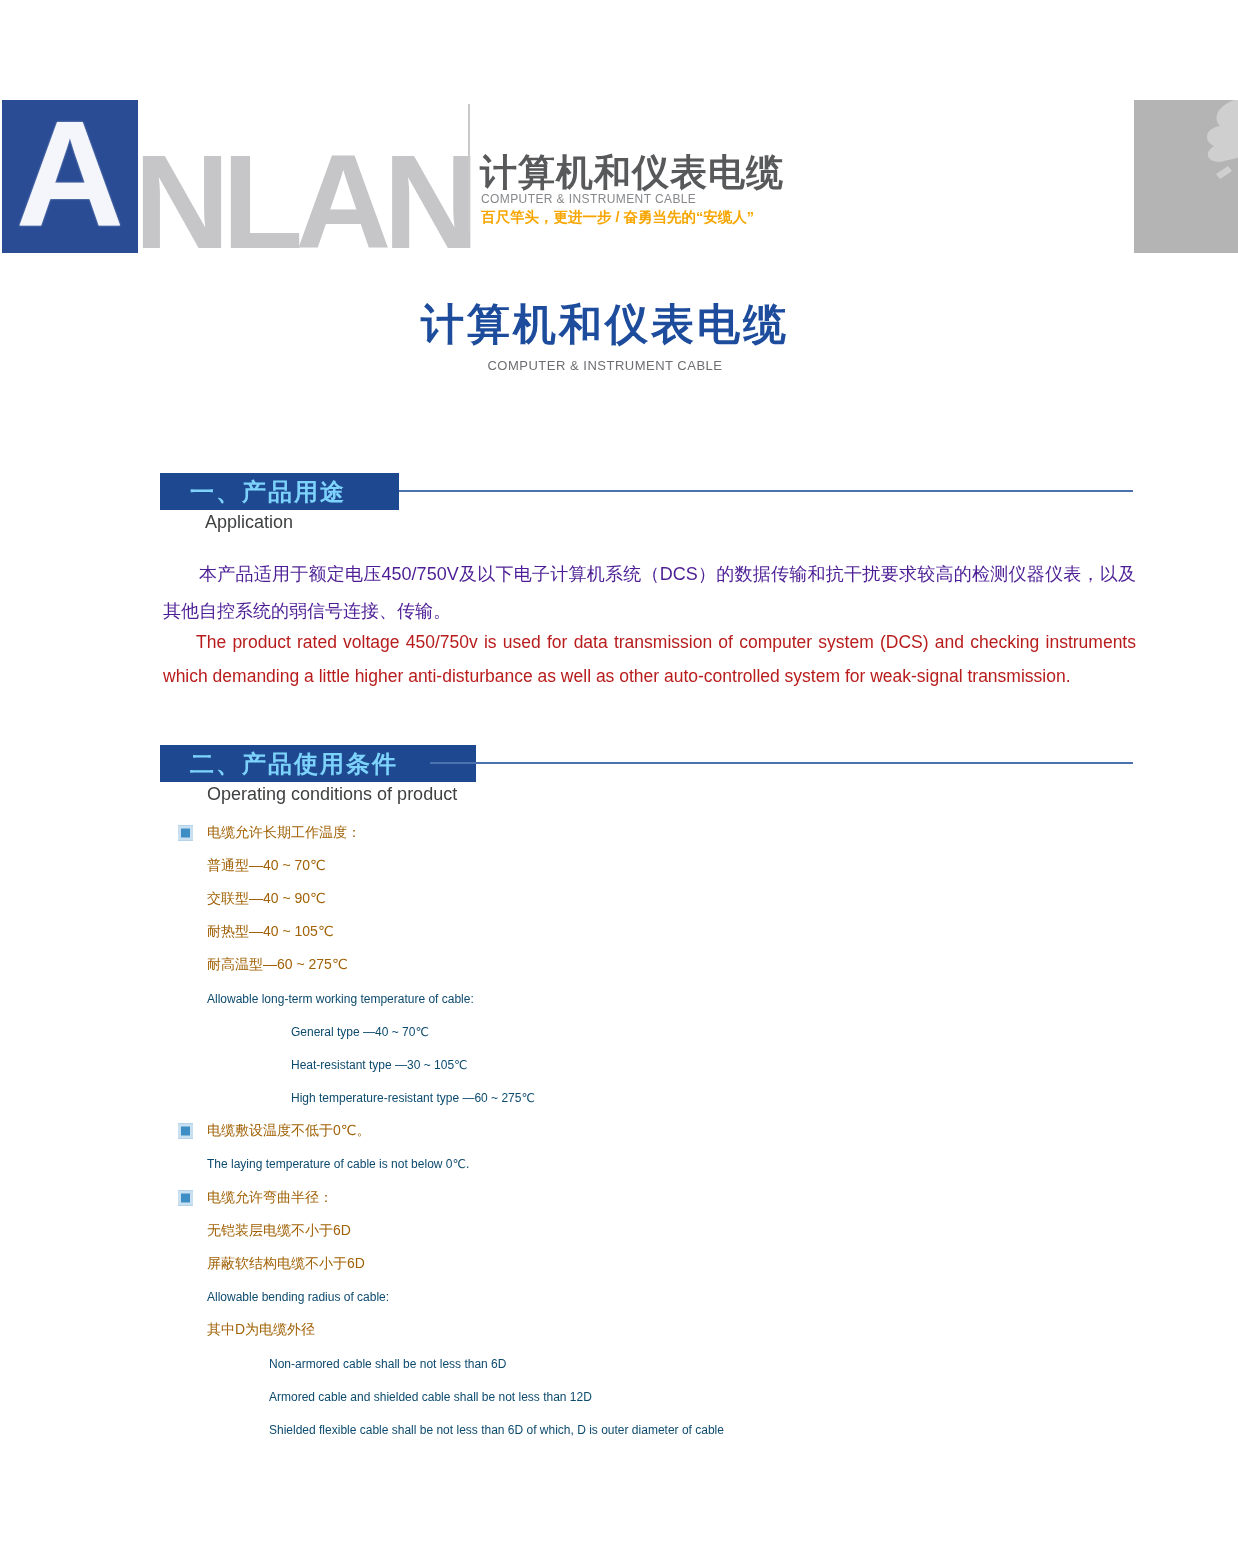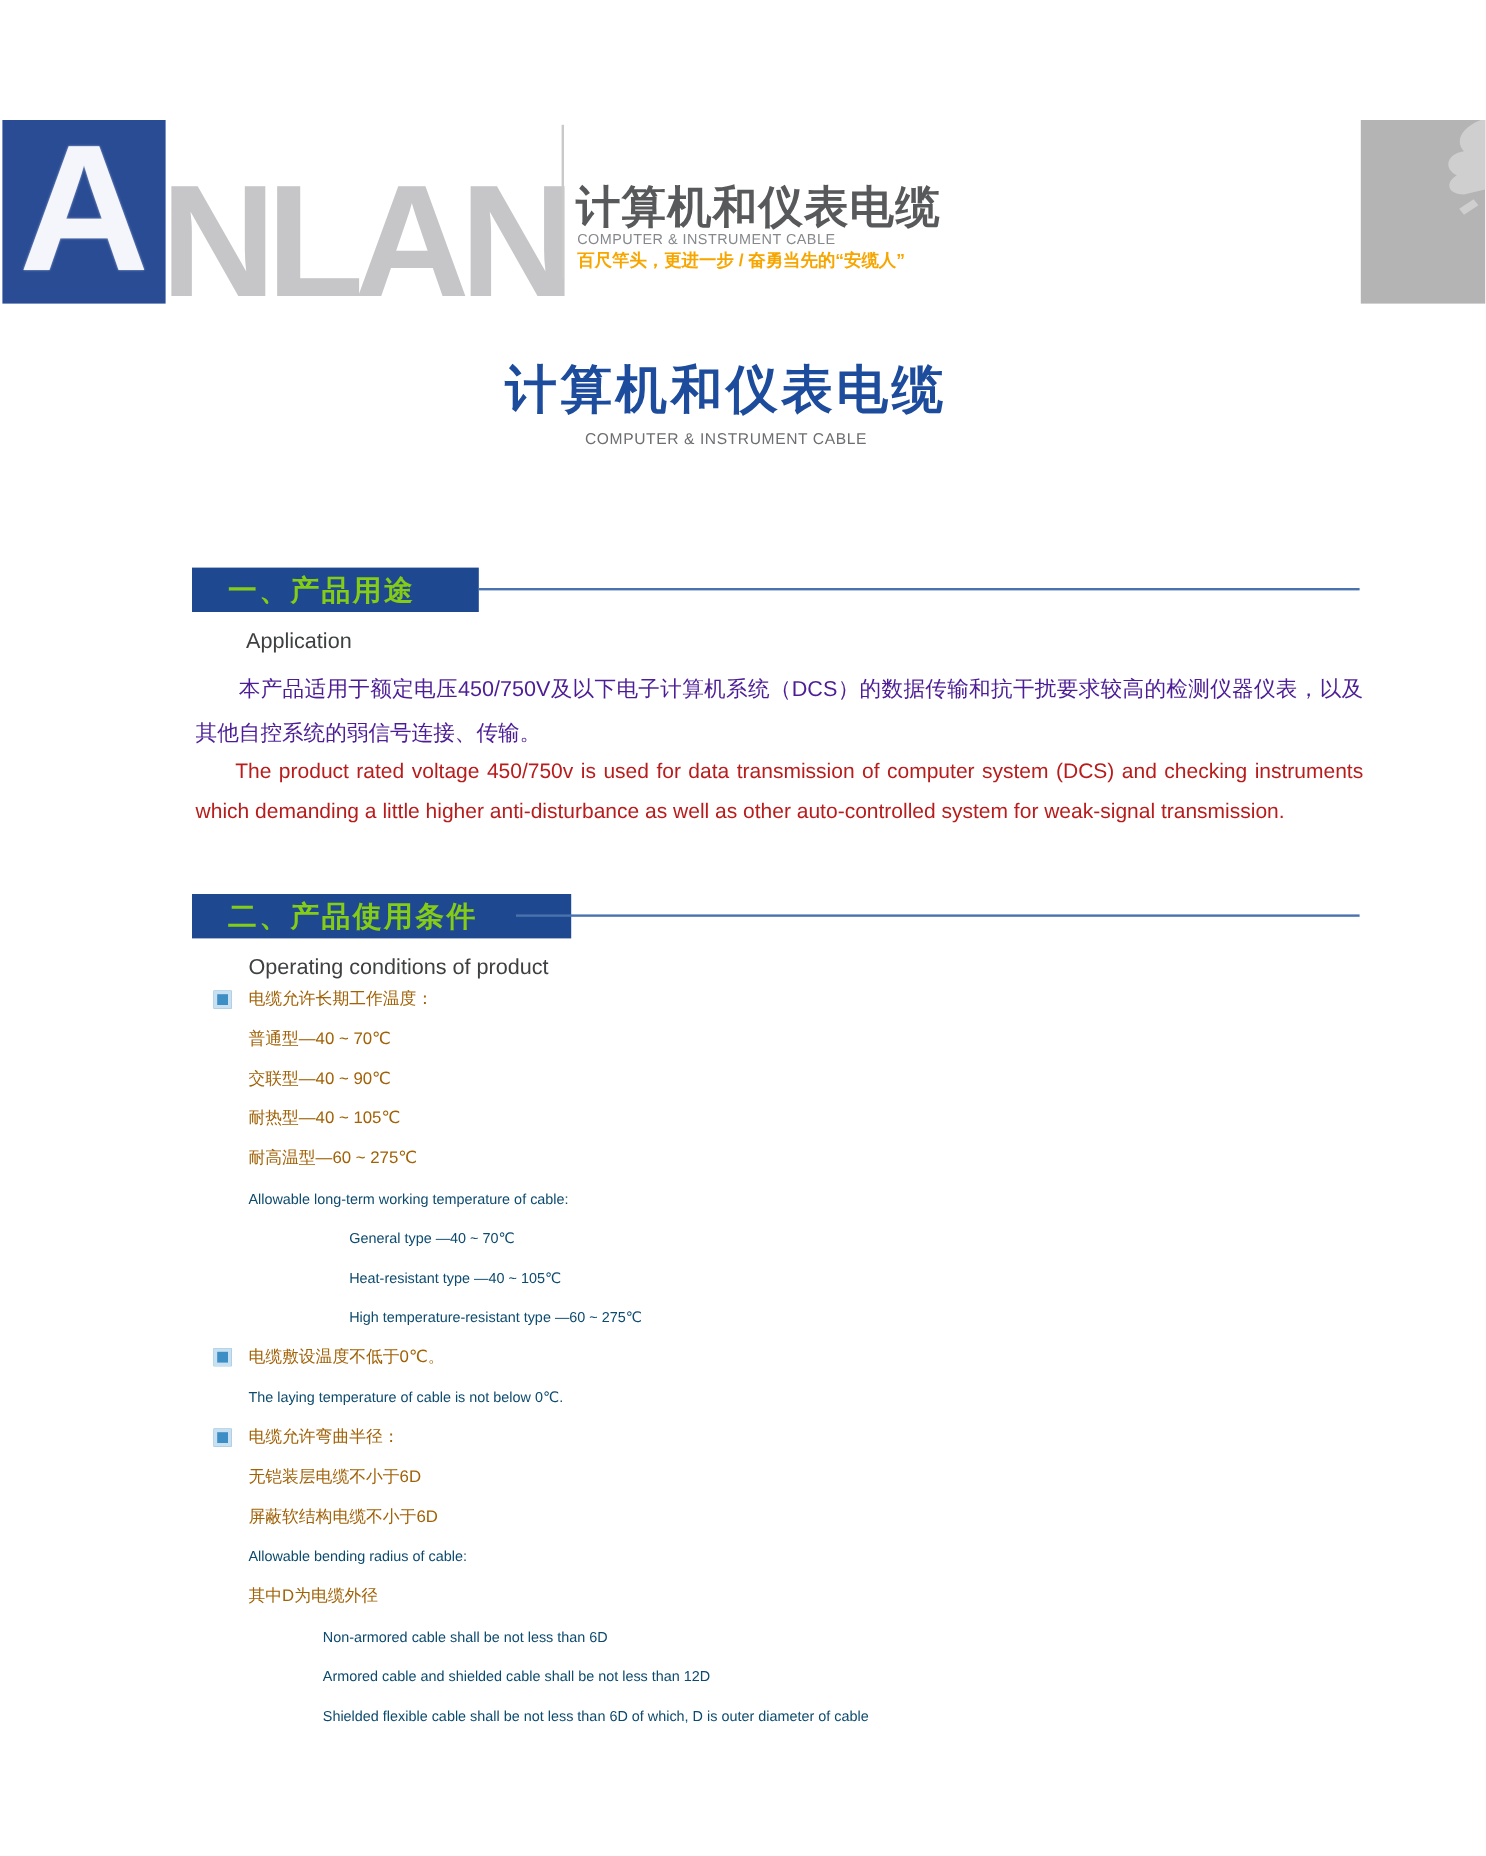--- a/index.html
+++ b/index.html
@@ -62,34 +62,34 @@
     white-space:nowrap;
   }
   .main-subtitle{
     position:absolute;left:0;top:358px;width:1210px;
     text-align:center;font-size:13px;color:#6d6e71;letter-spacing:.5px;
   }
   
   .sec-bar{
     position:absolute;height:37px;
     background:var(--bar-blue,#1e4991);
-    color:#84cc16;font-size:24px;font-weight:bold;
+    color:#7dd3fc;font-size:24px;font-weight:bold;
     display:flex;align-items:center;
     padding-left:30px;box-sizing:border-box;
     letter-spacing:2px;white-space:nowrap;
   }
   #sec1-bar{left:160px;top:473px;width:239px;}
   #sec2-bar{left:160px;top:745px;width:316px;}
   .sec-rule{
     position:absolute;height:2px;background:#4a72ae;
   }
   #sec1-rule{left:399px;top:490px;width:734px;}
   #sec2-rule{left:430px;top:762px;width:703px;}
   .sec-sub{
-    position:absolute;font-size:18px;color:#3f4041;white-space:nowrap;margin-top:12px;
+    position:absolute;font-size:18px;color:#3f4041;white-space:nowrap;
   }
   #sec1-sub{left:205px;top:512px;}
   #sec2-sub{left:207px;top:784px;}
   
   .para-cn{
     position:absolute;left:163px;top:556px;width:973px;
     font-size:18px;line-height:37px;color:#4c1d95;
     text-align:justify;text-indent:2em;
   }
   .para-en{
@@ -169,21 +169,21 @@
       <div class="row cn-sub">
         <span class="txt">耐高温型—60 ~ 275℃</span>
       </div>
       <div class="row en">
         <span class="txt">Allowable long-term working temperature of cable:</span>
       </div>
       <div class="row en-indent">
         <span class="txt">General type —40 ~ 70℃</span>
       </div>
       <div class="row en-indent">
-        <span class="txt">Heat-resistant type —40 ~ 105℃</span>
+        <span class="txt">Heat-resistant type —30 ~ 105℃</span>
       </div>
       <div class="row en-indent">
         <span class="txt">High temperature-resistant type —60 ~ 275℃</span>
       </div>
       <div class="row bullet-cn">
         <span class="bullet"></span>
         <span class="txt">电缆敷设温度不低于0℃。</span>
       </div>
       <div class="row en">
         <span class="txt">The laying temperature of cable is not below 0℃.</span>

